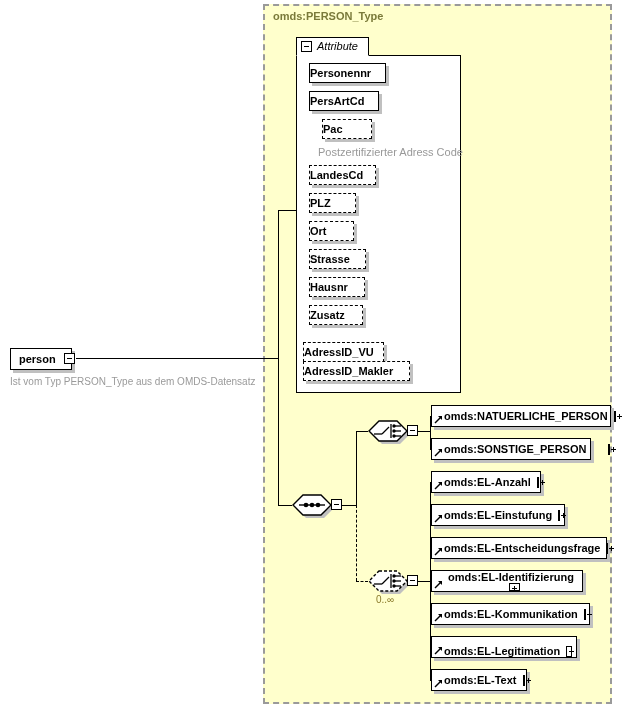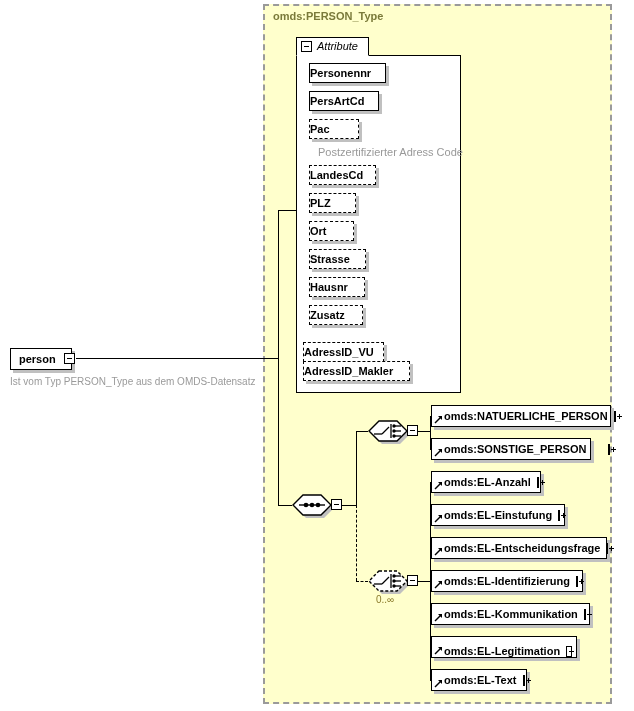--- a/index.html
+++ b/index.html
@@ -236,21 +236,21 @@
   <div class="attr-tab"></div>
   <div class="minus-box" style="left:301px; top:41px;"></div>
   <div class="attr-tab-label">Attribute</div>
 
   <div class="attr-box" style="left:309px; top:63px;  width:77px;">
       <span>Personennr</span>
     </div>
   <div class="attr-box" style="left:309px; top:91px;  width:70px;">
       <span>PersArtCd</span>
     </div>
-  <div class="attr-box optional" style="left:309px; top:119px; width:50px;">
+  <div class="attr-box optional" style="left:322px; top:119px; width:50px;">
       <span>Pac</span>
     </div>
   <div class="attr-annot" style="left:318px; top:146px;">Postzertifizierter Adress Code</div>
   <div class="attr-box optional" style="left:309px; top:165px; width:67px;">
       <span>LandesCd</span>
     </div>
   <div class="attr-box optional" style="left:309px; top:193px; width:47px;">
       <span>PLZ</span>
     </div>
   <div class="attr-box optional" style="left:309px; top:221px; width:45px;">
@@ -380,21 +380,21 @@
     <span class="plus-box" style="position:relative; margin-left:6px; top:0;"></span>
   </div>
   <div class="ref-box" style="left:431px; top:537px; width:176px;">
     <svg class="ref-arrow" viewBox="0 0 9 9">
       <line x1="1" y1="8" x2="7" y2="2" stroke="#000000" stroke-width="1.4"></line>
       <polygon points="8,1 8,5 4,1" fill="#000000"></polygon>
     </svg>
     <span>omds:EL-Entscheidungsfrage</span>
     <span class="plus-box" style="position:relative; margin-left:6px; top:0;"></span>
   </div>
-  <div class="ref-box" style="left:431px; top:570px; width:152px;">
+  <div class="ref-box" style="left:431px; top:570px; width:152px;flex-direction:column;">
     <svg class="ref-arrow" viewBox="0 0 9 9">
       <line x1="1" y1="8" x2="7" y2="2" stroke="#000000" stroke-width="1.4"></line>
       <polygon points="8,1 8,5 4,1" fill="#000000"></polygon>
     </svg>
     <span>omds:EL-Identifizierung</span>
     <span class="plus-box" style="position:relative; margin-left:6px; top:0;"></span>
   </div>
   <div class="ref-box" style="left:431px; top:603px; width:159px;">
     <svg class="ref-arrow" viewBox="0 0 9 9">
       <line x1="1" y1="8" x2="7" y2="2" stroke="#000000" stroke-width="1.4"></line>

